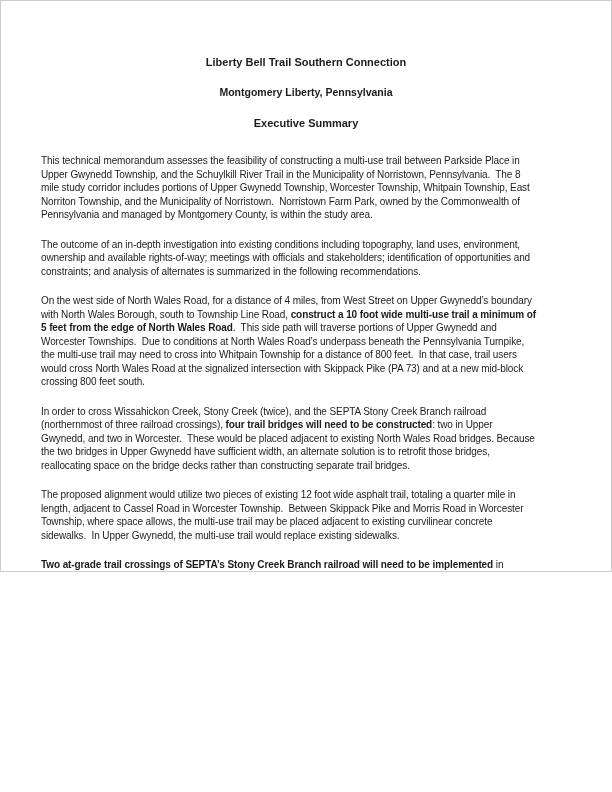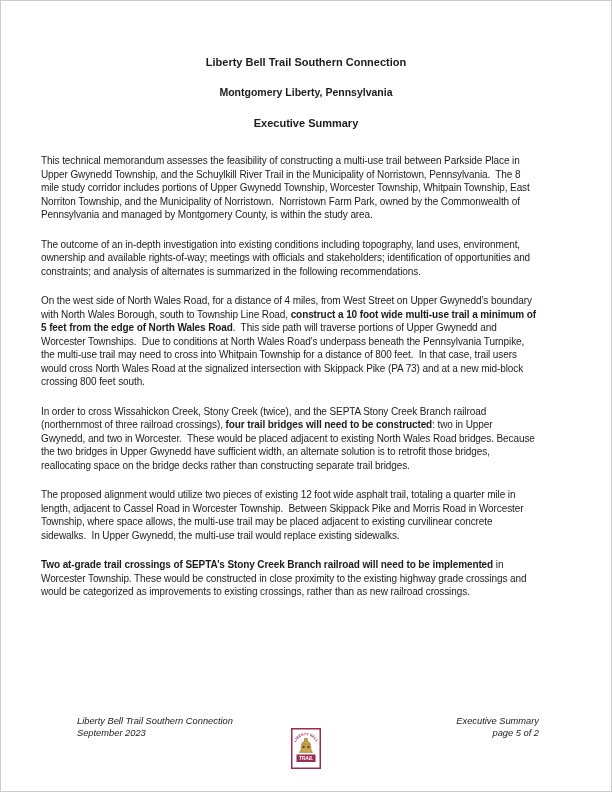--- a/index.html
+++ b/index.html
@@ -1,18 +1,18 @@
 <!DOCTYPE html>
 <html><head>
 <meta charset="utf-8">
 <style>
   html,body { margin:0; padding:0; background:#ffffff; }
   .page {
     position:relative;
-    width:612px; height:792px;
+    width:612px; height:572px;
     box-sizing:border-box;
     background:#ffffff;
     border:1px solid #cccccc;
     font-family:"Liberation Sans", sans-serif;
     color:#1c1c1c;
     overflow:hidden;
   }
   .header { text-align:center; padding-top:55px; }
   .doc-title { font-size:11px; font-weight:bold; margin:0 0 16px 0; line-height:13px; }
   .muni-line { font-size:10.5px; font-weight:bold; line-height:14.5px; max-width:470px; margin:0 auto; }

